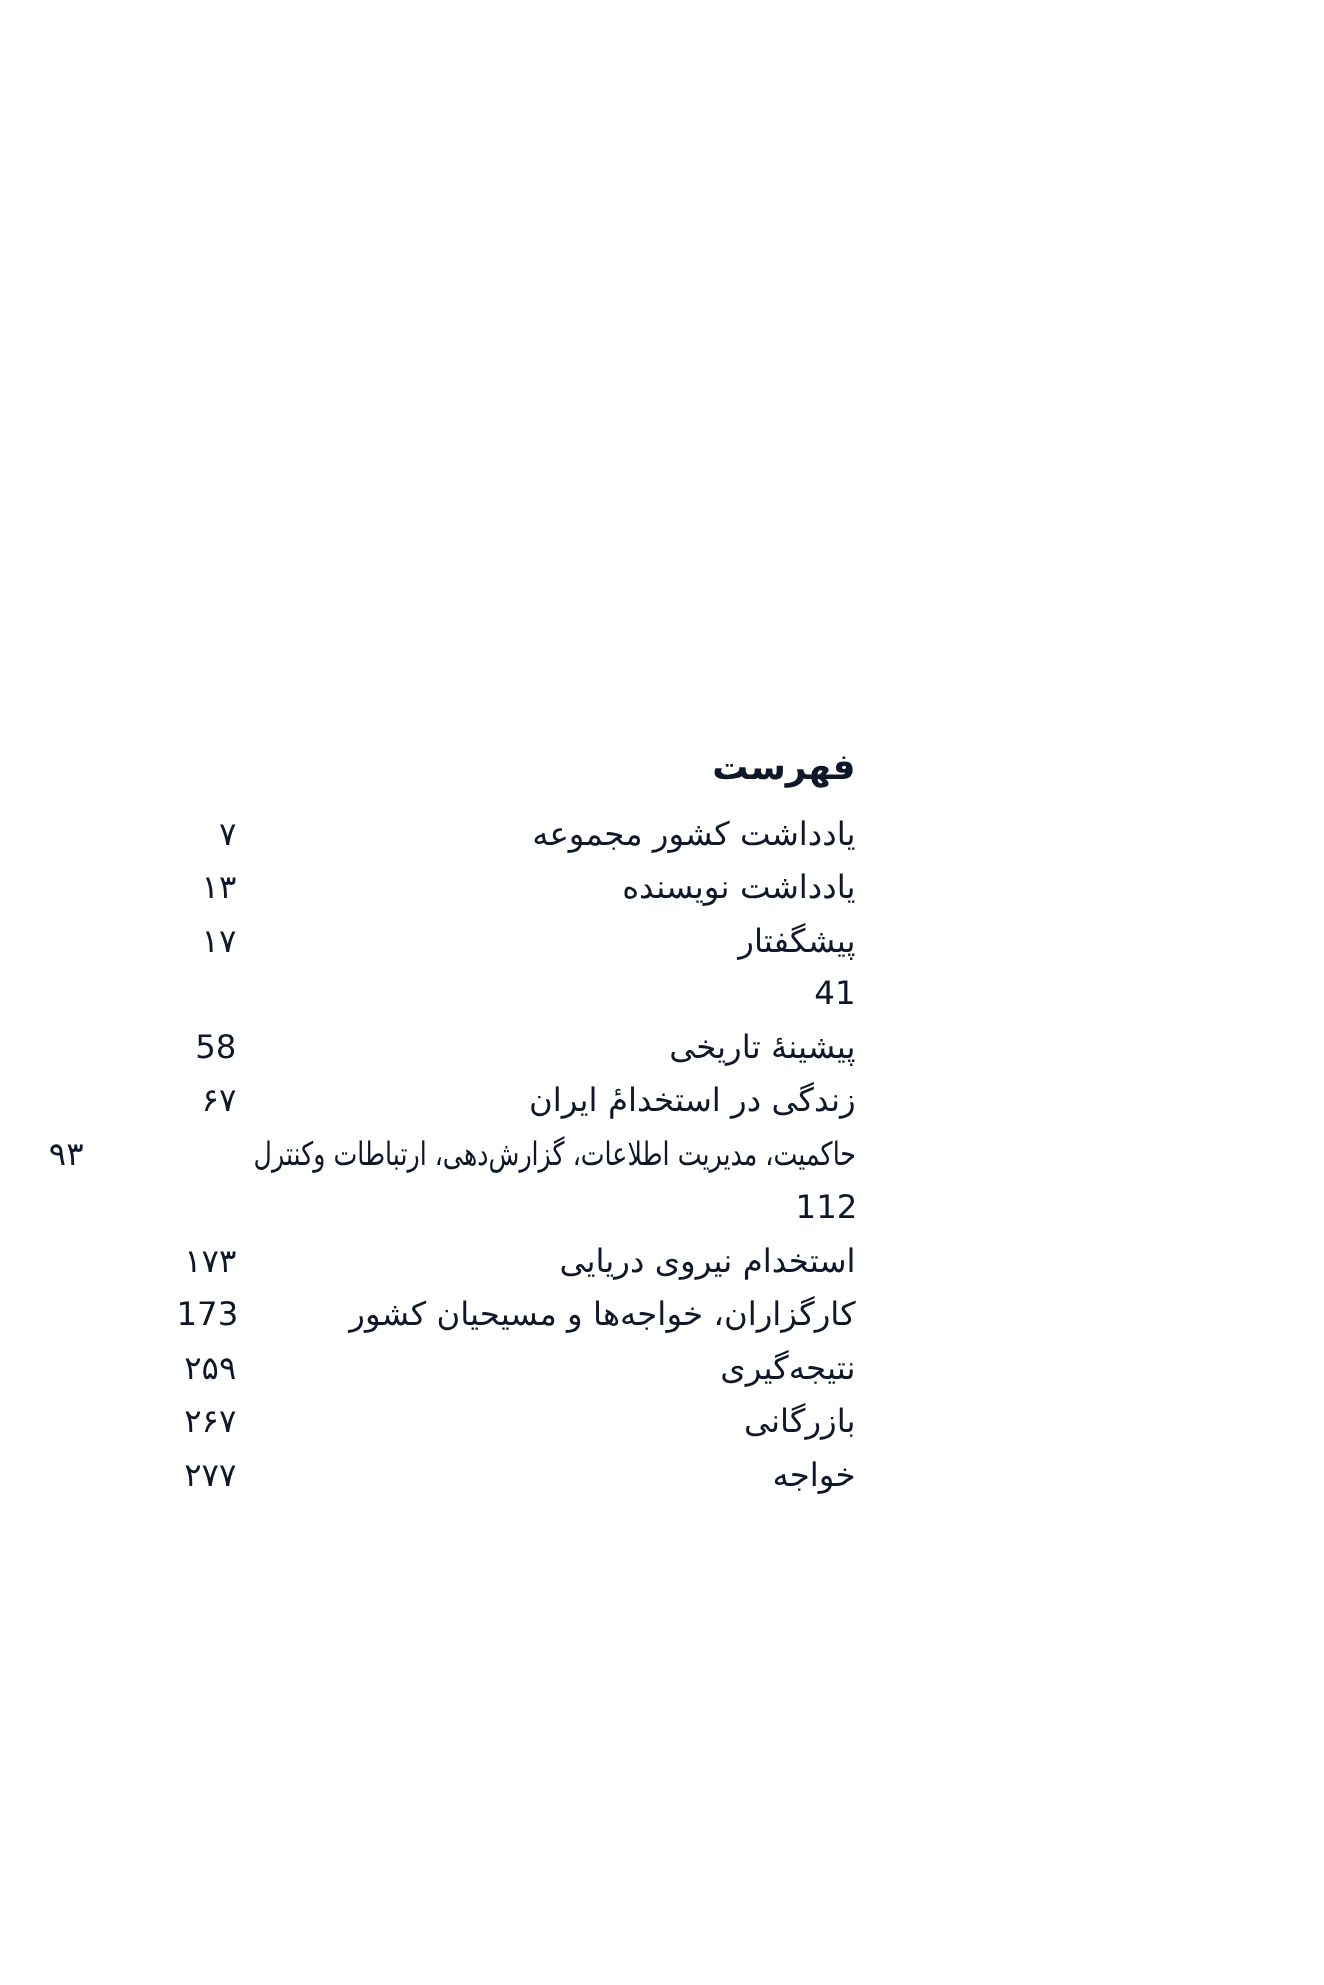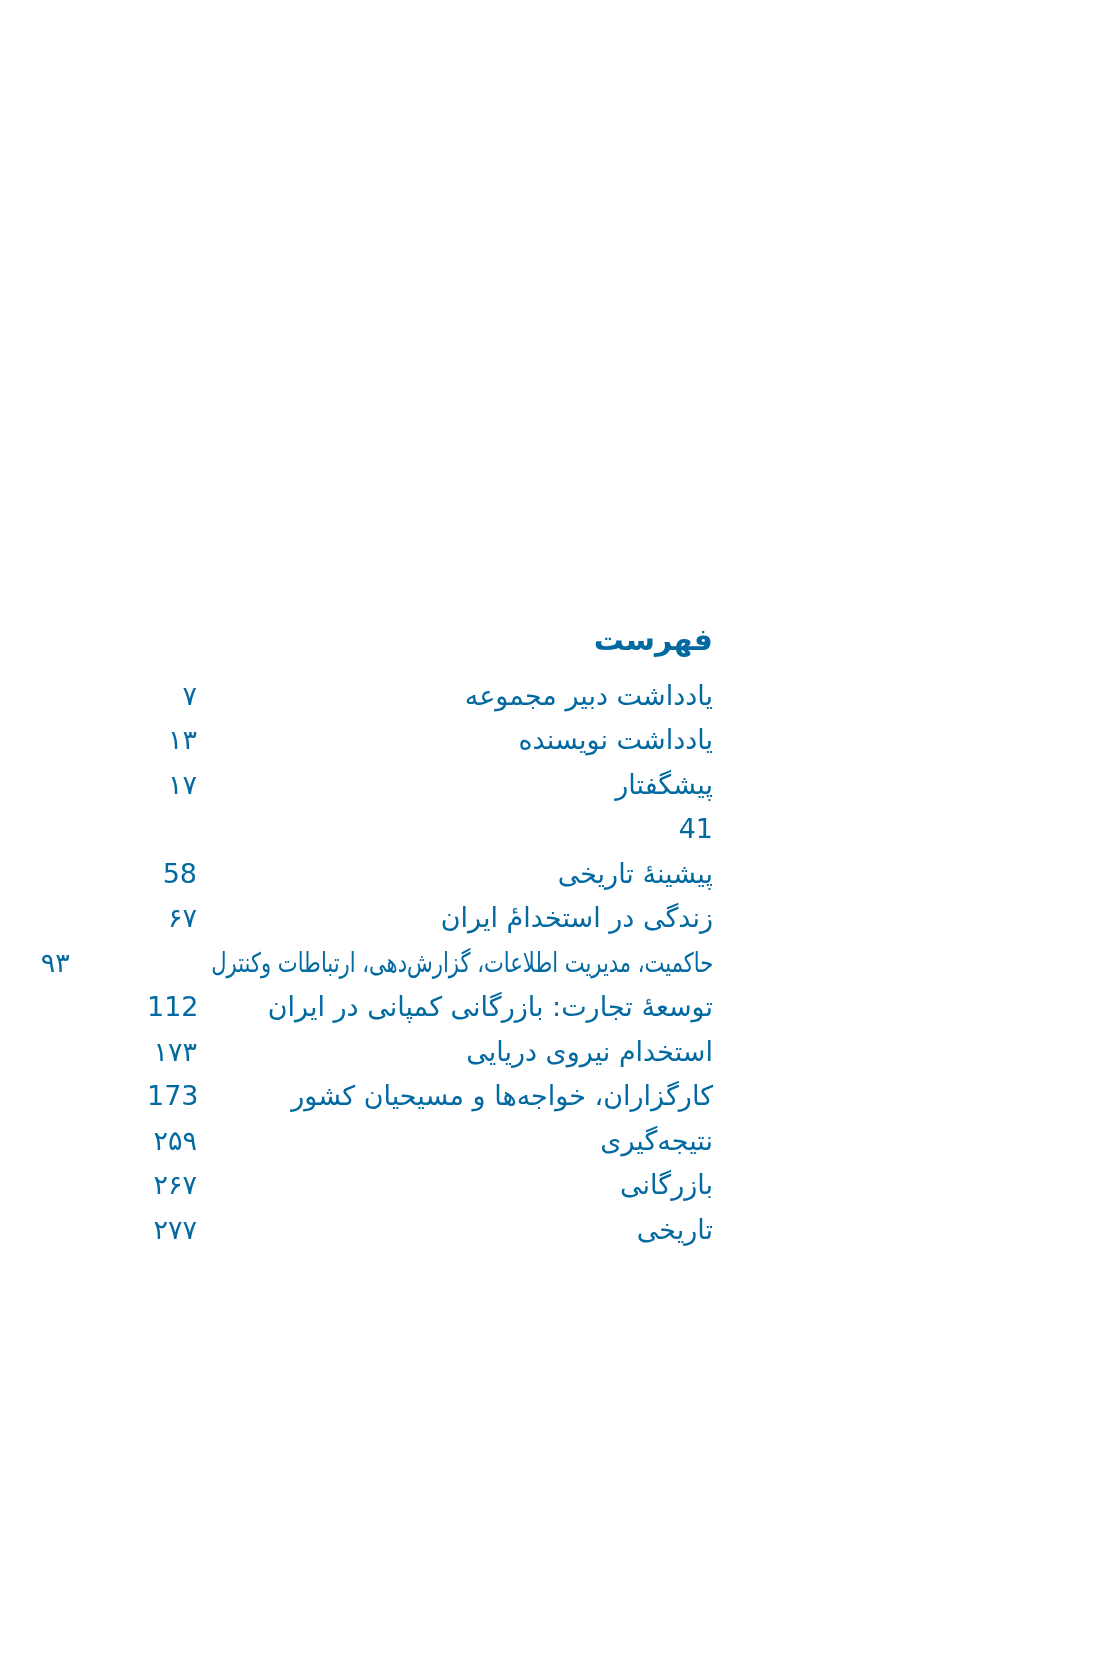--- a/index.html
+++ b/index.html
@@ -18,21 +18,21 @@
     position: absolute;
     inset: 0;
     background: #ffffff;
   }
   .toc {
     position: absolute;
     left: 147px;
     top: 620px;
     width: 566px;
     direction: rtl;
-    color: #0369a1;
+    color: #0f172a;
   }
   .toc h1 {
     margin: 0 0 13px 0;
     font-size: 30px;
     line-height: 40px;
     font-weight: bold;
     text-align: right;
     letter-spacing: 0;
   }
   .toc-list {
@@ -63,21 +63,21 @@
   }
 </style>
 </head>
 <body>
 
 <div class="page">
   <div class="toc" dir="rtl">
     <h1>فهرست</h1>
     <div class="toc-list" id="toc-list">
   <div class="toc-row">
-    <span class="entry-title">یادداشت دبیر مجموعه</span>
+    <span class="entry-title">یادداشت کشور مجموعه</span>
     <span class="entry-page">۷</span>
   </div>
 
   <div class="toc-row">
     <span class="entry-title">یادداشت نویسنده</span>
     <span class="entry-page">۱۳</span>
   </div>
 
   <div class="toc-row">
     <span class="entry-title">پیشگفتار</span>
@@ -97,21 +97,20 @@
     <span class="entry-title">زندگی در استخدامٔ ایران</span>
     <span class="entry-page">۶۷</span>
   </div>
 
   <div class="toc-row">
     <span class="entry-title" style="transform: scaleX(0.780336); transform-origin: right center;">حاکمیت، مدیریت اطلاعات، گزارش‌دهی، ارتباطات وکنترل</span>
     <span class="entry-page">۹۳</span>
   </div>
 
   <div class="toc-row">
-    <span class="entry-title">توسعهٔ تجارت: بازرگانی کمپانی در ایران</span>
     <span class="entry-page">112</span>
   </div>
 
   <div class="toc-row">
     <span class="entry-title">استخدام نیروی دریایی</span>
     <span class="entry-page">۱۷۳</span>
   </div>
 
   <div class="toc-row">
     <span class="entry-title">کارگزاران، خواجه‌ها و مسیحیان کشور</span>
@@ -122,18 +121,18 @@
     <span class="entry-title">نتیجه‌گیری</span>
     <span class="entry-page">۲۵۹</span>
   </div>
 
   <div class="toc-row">
     <span class="entry-title">بازرگانی</span>
     <span class="entry-page">۲۶۷</span>
   </div>
 
   <div class="toc-row">
-    <span class="entry-title">تاریخی</span>
+    <span class="entry-title">خواجه</span>
     <span class="entry-page">۲۷۷</span>
   </div>
 </div>
   </div>
 </div>
 
 </body></html>

